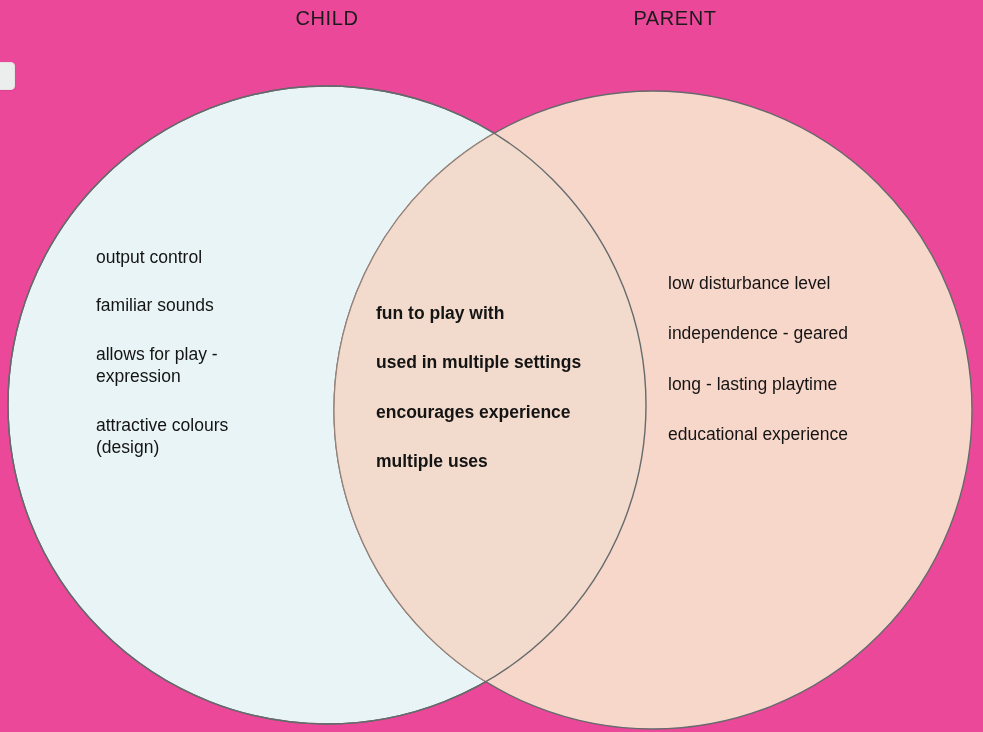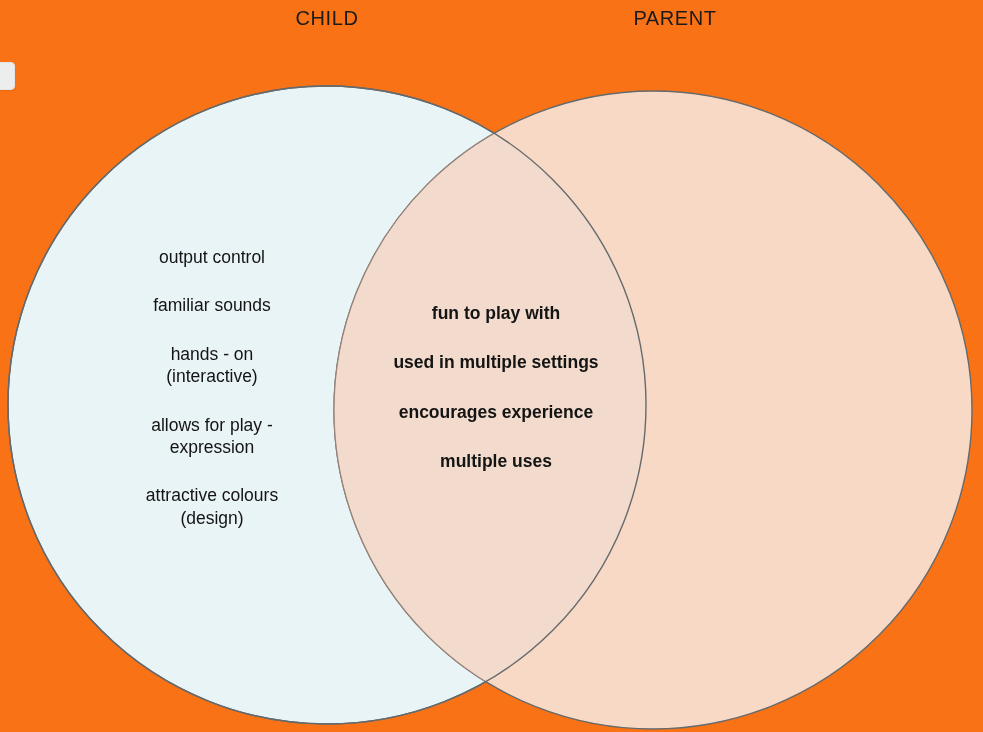--- a/index.html
+++ b/index.html
@@ -8,21 +8,21 @@
     padding: 0;
     background: #ffffff;
   }
   body {
     font-family: "DejaVu Sans", "Liberation Sans", sans-serif;
   }
   #stage {
     position: relative;
     width: 983px;
     height: 732px;
-    background: #f97316;
+    background: #ec4899;
     overflow: hidden;
   }
 
   
   .edge-tab {
     position: absolute;
     left: -6px;
     top: 62px;
     width: 19px;
     height: 26px;
@@ -52,21 +52,21 @@
     left: 0;
     top: 0;
     width: 983px;
     height: 732px;
   }
 
   
   .venn-col {
     position: absolute;
     color: #141414;
-    text-align: center;
+    text-align: left;
     font-family: "Liberation Sans", sans-serif;
   }
   .venn-item {
     line-height: 1.28;
     white-space: pre-line;
   }
 
   #col-left {
     left: 96px;
     top: 246px;
@@ -120,29 +120,33 @@
     <g clip-path="url(#clip-left)">
       <circle cx="653" cy="410" r="319" fill="#f2dbcc" stroke="#9b8379" stroke-width="1.2"></circle>
     </g>
 
     <circle cx="327" cy="405" r="319" fill="none" stroke="#666a6c" stroke-width="1.4"></circle>
   </svg>
 
   <div class="venn-col" id="col-left">
     <div class="venn-item">output control</div>
     <div class="venn-item">familiar sounds</div>
-    <div class="venn-item">hands - on
-(interactive)</div>
     <div class="venn-item">allows for play -
 expression</div>
     <div class="venn-item">attractive colours
 (design)</div>
   </div>
 
   <div class="venn-col" id="col-center">
     <div class="venn-item">fun to play with</div>
     <div class="venn-item">used in multiple settings</div>
     <div class="venn-item">encourages experience</div>
     <div class="venn-item">multiple uses</div>
   </div>
 
+  <div class="venn-col" id="col-right">
+    <div class="venn-item">low disturbance level</div>
+    <div class="venn-item">independence - geared</div>
+    <div class="venn-item">long - lasting playtime</div>
+    <div class="venn-item">educational experience</div>
+  </div>
 
 </div>
 
 </body></html>

